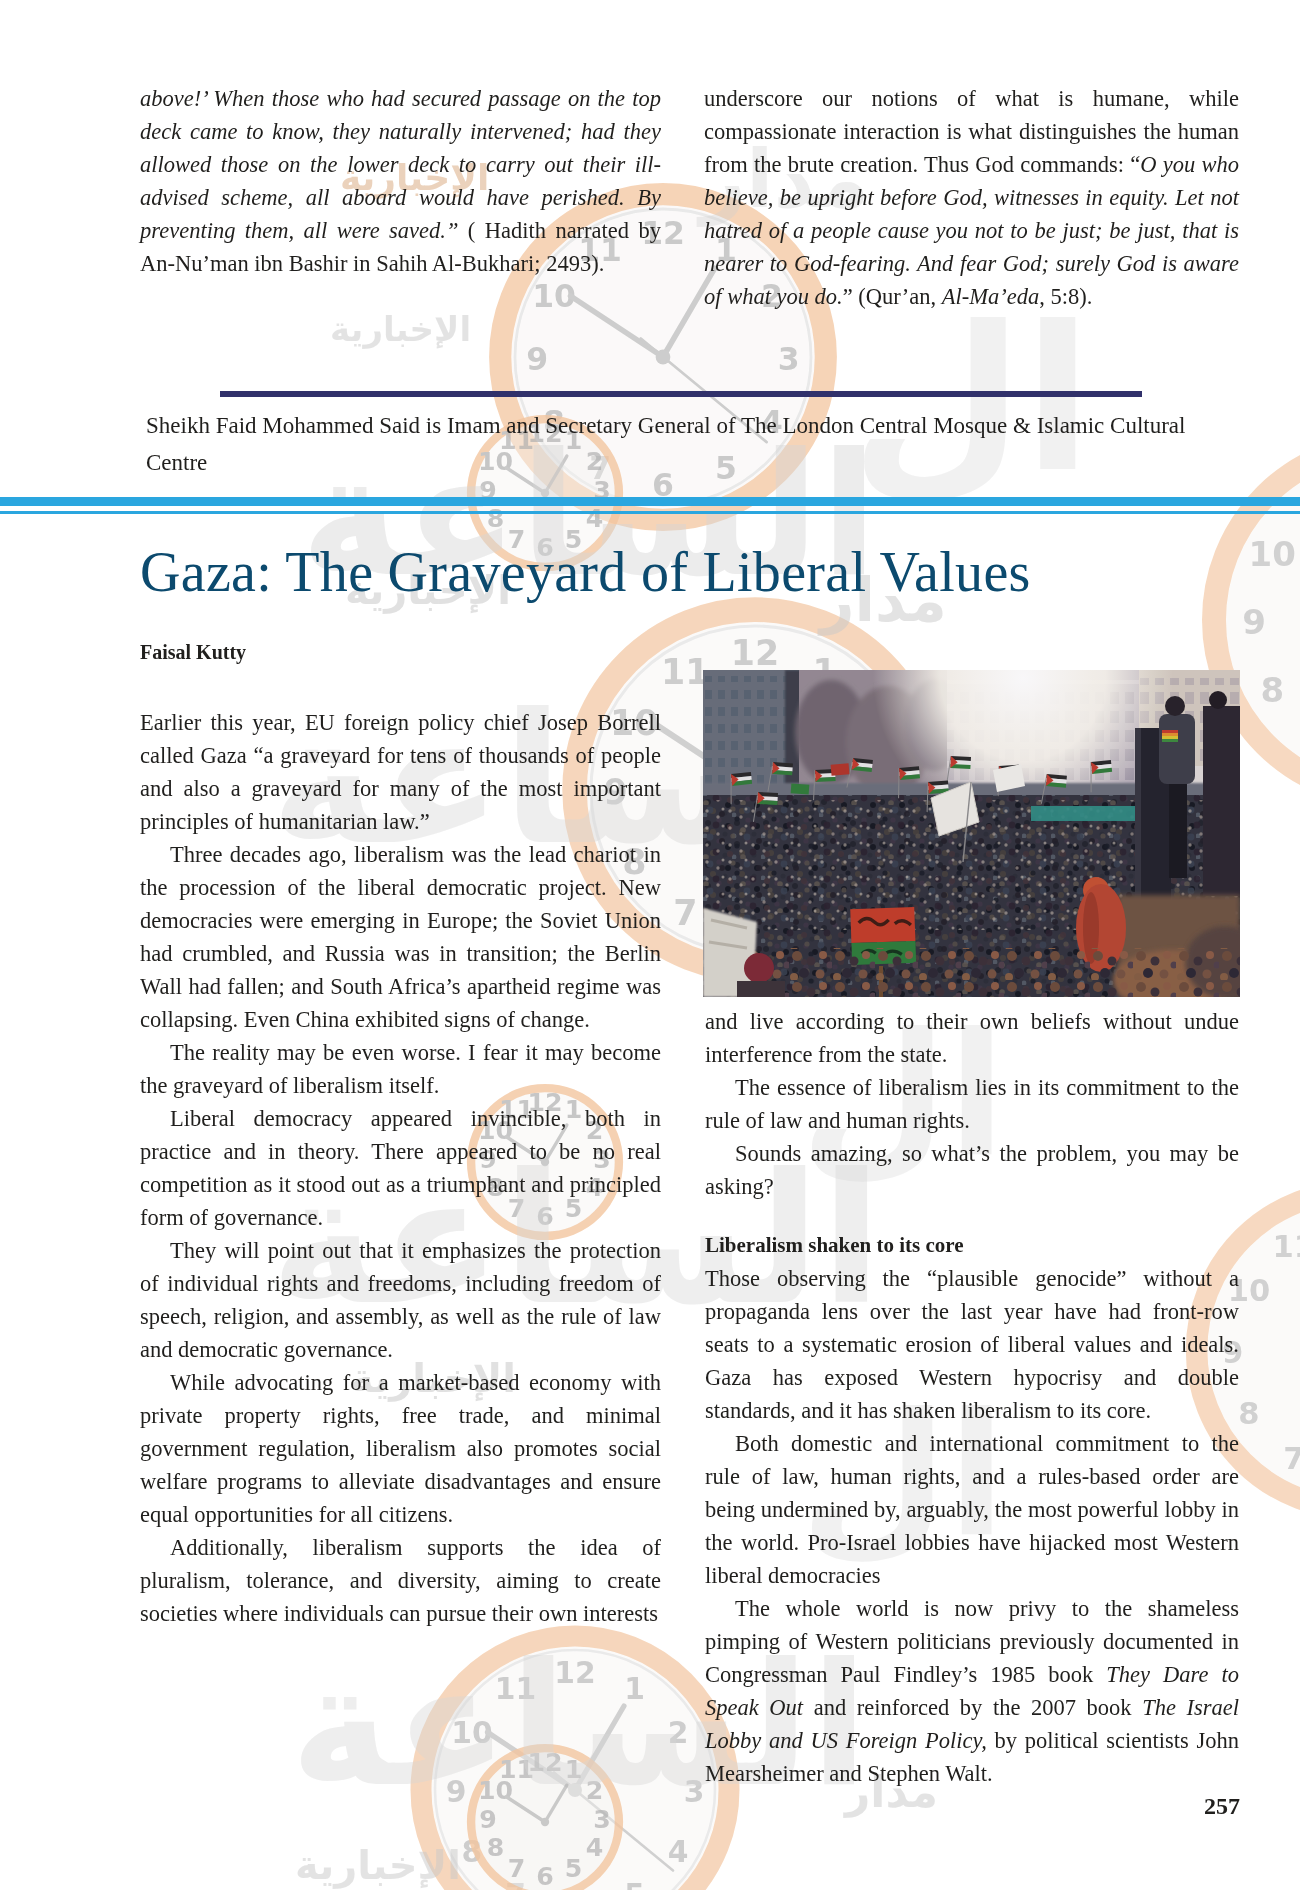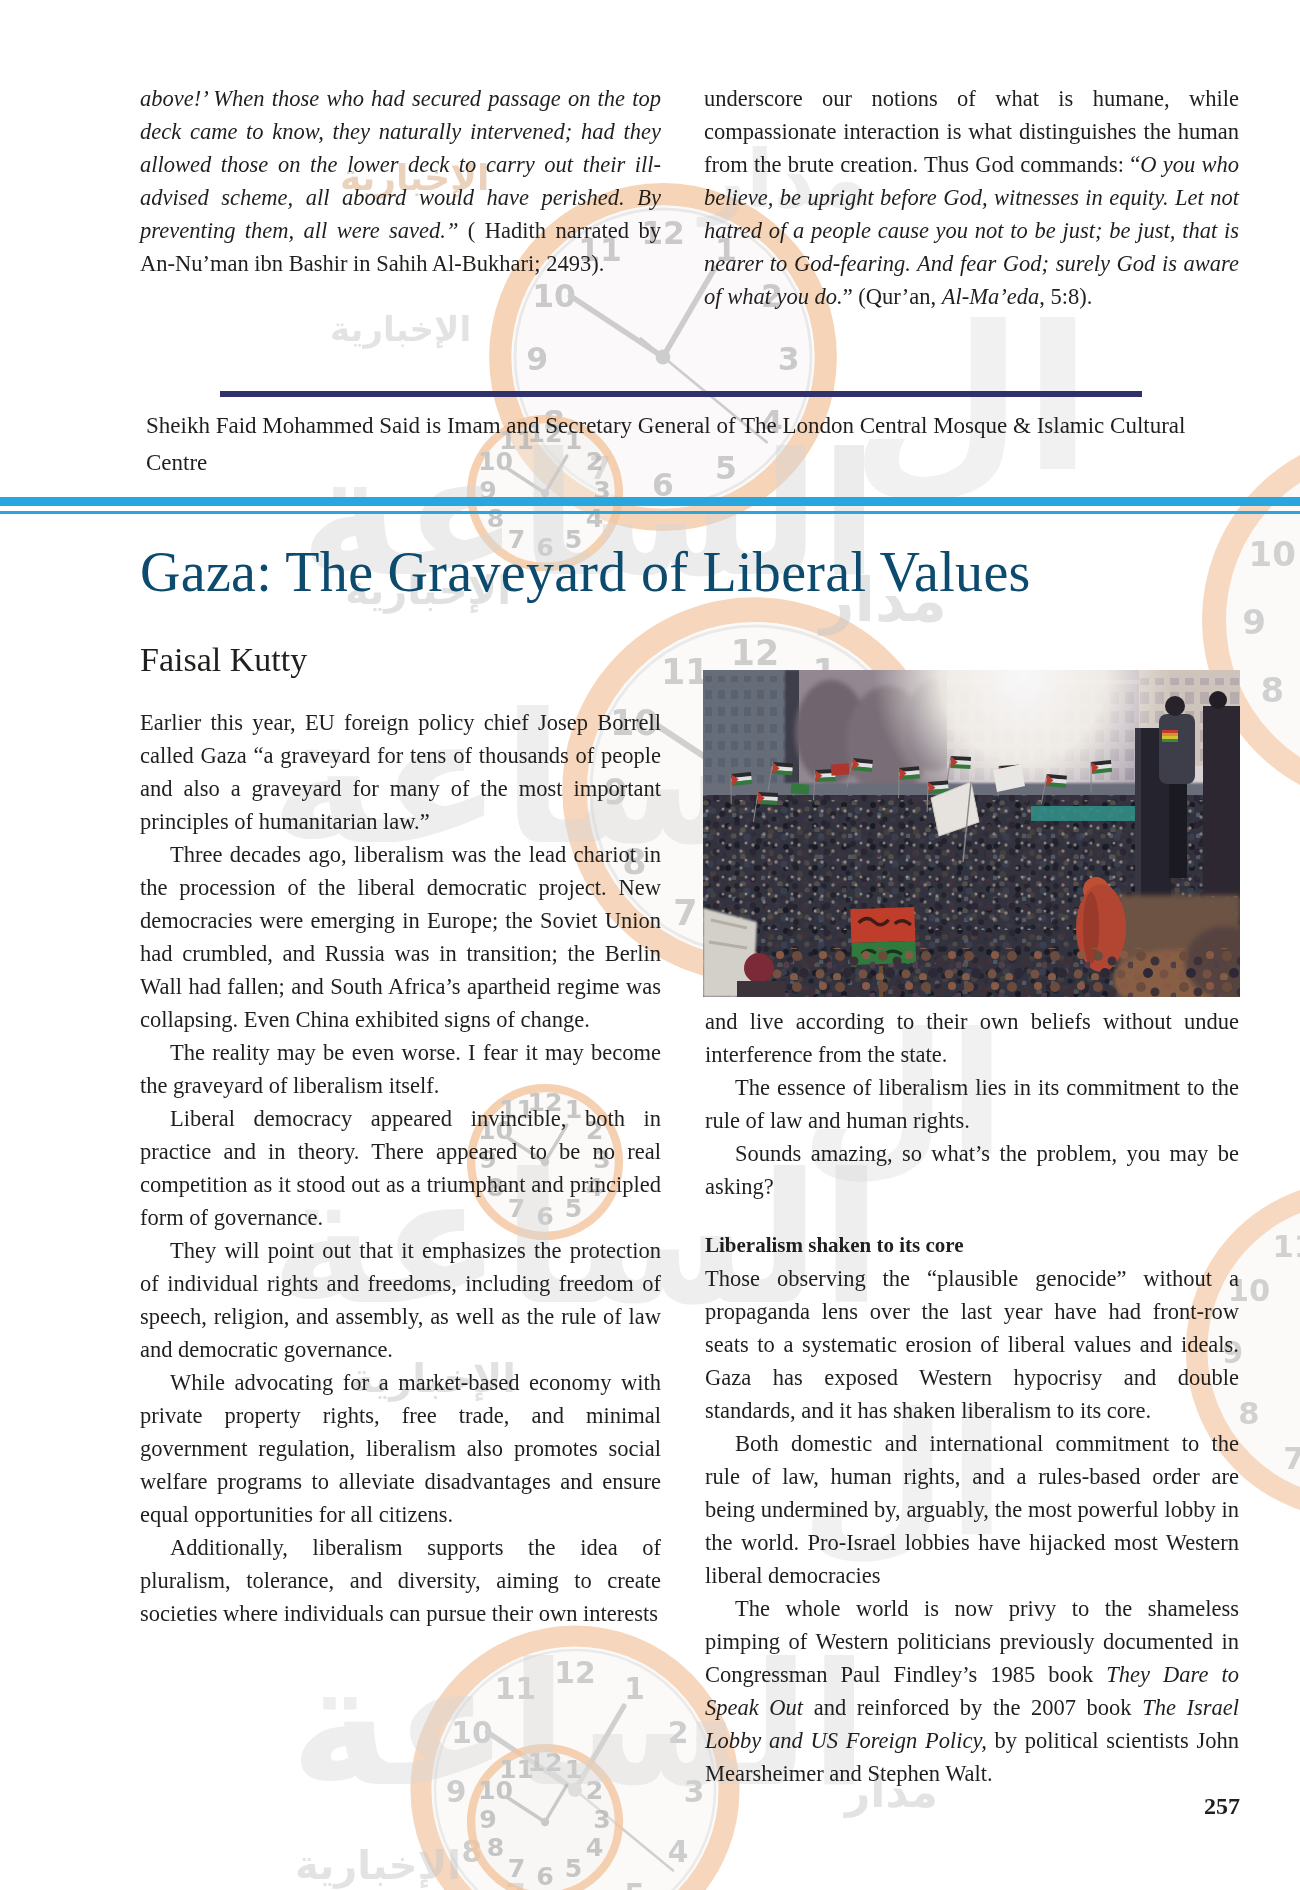--- a/index.html
+++ b/index.html
@@ -25,21 +25,21 @@
   }
   .col p{margin:0;}
   .col p.indent{text-indent:30px;}
   .rule-navy{background:#31316b;}
   .rule-cyan{background:#2aa6df;}
   .byline{font-size:23px;line-height:37px;text-align:left;}
   .title{
     font-size:56px;font-weight:normal;color:#0c4a6e;white-space:nowrap;
     letter-spacing:0.3px;
   }
-  .author{font-size:34px;font-weight:normal;}
+  .author{font-size:20px;font-weight:bold;}
   .subhead{font-size:21px;font-weight:bold;margin:26px 0 0 0;line-height:33px;}
   .pagenum{font-size:24px;text-align:right;}
   .photo{
     overflow:hidden;background:#9a93a0;
   }
   .photo svg{display:block;width:100%;height:100%;}
 </style>
 </head>
 <body>
 

